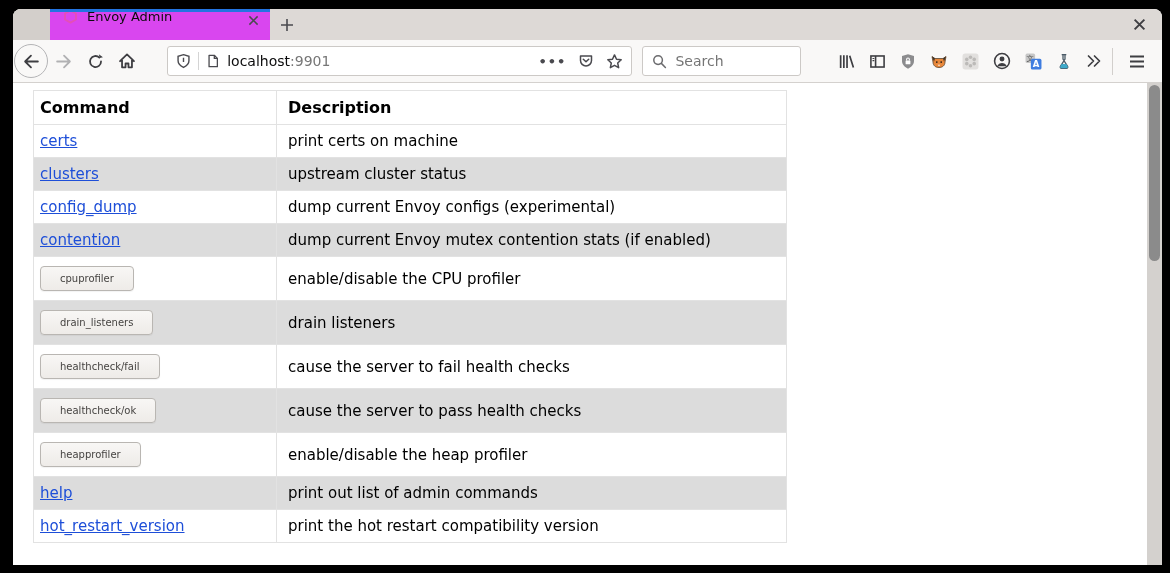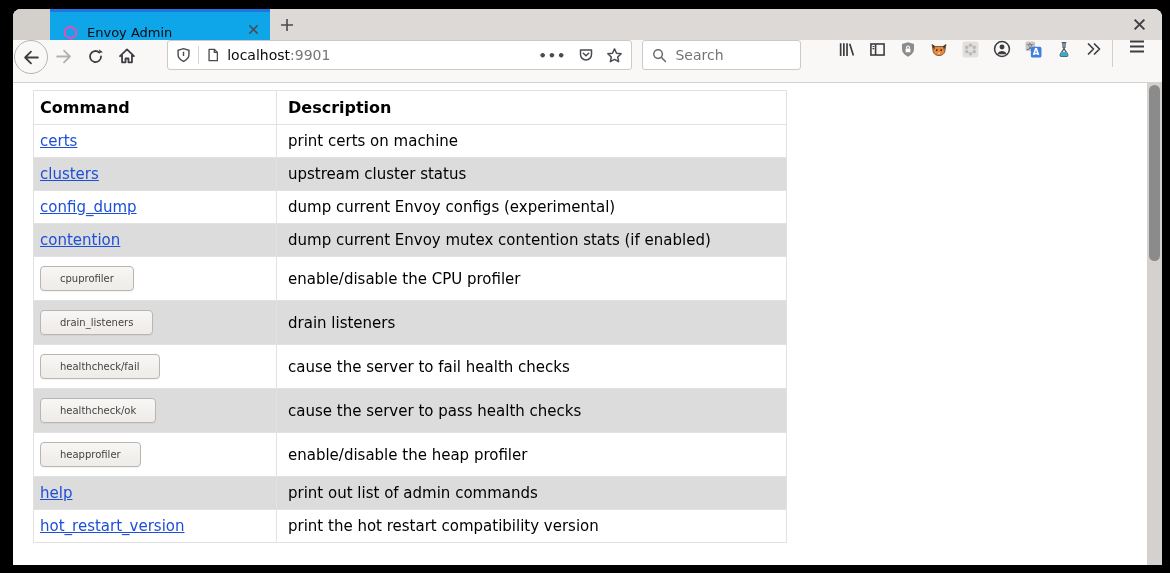--- a/index.html
+++ b/index.html
@@ -10,34 +10,34 @@
   }
   .window {
     position:absolute; left:13px; top:9px; width:1149px; height:556px;
     border-radius:8px 8px 0 0; overflow:hidden; background:#fff;
     display:flex; flex-direction:column;
   }
   
   .titlebar { height:31px; background:#ddd9d6; display:flex; align-items:stretch; flex:0 0 31px; }
   .pretab { width:37px; background:#d3cfcb; }
   .tab {
-    width:220px; background:#0ea5e9; position:relative; display:flex;
-    align-items:flex-end; padding:0 6px 0 13px; cursor:default;
+    width:220px; background:#d946ef; position:relative; display:flex;
+    align-items:flex-start; padding:0 6px 0 13px; cursor:default;
   }
   .tab::before { content:''; position:absolute; left:0; right:0; top:0; height:3px; background:#2374e1; }
   .tab-title { font-size:13px; color:#0c0c0d; margin-left:9px; flex:1; white-space:nowrap; overflow:hidden; }
   .icon-btn { display:flex; align-items:center; justify-content:center; color:#4a4a4f; }
   .tab-close { width:22px; height:22px; }
   .newtab { width:34px; }
   .tb-spacer { flex:1; }
   .win-close { width:46px; }
   
   .navbar {
     height:43px; background:#f9f8f7; border-bottom:1px solid #d4d1ce;
-    display:flex; align-items:flex-start; padding:0 10px 0 0; flex:0 0 43px;
+    display:flex; align-items:center; padding:0 10px 0 0; flex:0 0 43px;
   }
   .nav-btn { width:32px; height:32px; display:flex; align-items:center; justify-content:center; }
   .back-btn {
     width:34px; height:34px; border:1px solid #b4b4b6; border-radius:50%;
     background:#f9f8f7; margin-left:1px; flex:0 0 34px;
   }
   .urlbar {
     margin-left:24px; width:469px; height:30px; background:#fff;
     border:1px solid #ccc9c6; border-radius:3px; display:flex; align-items:center;
     padding:0 8px; font-size:14px;

